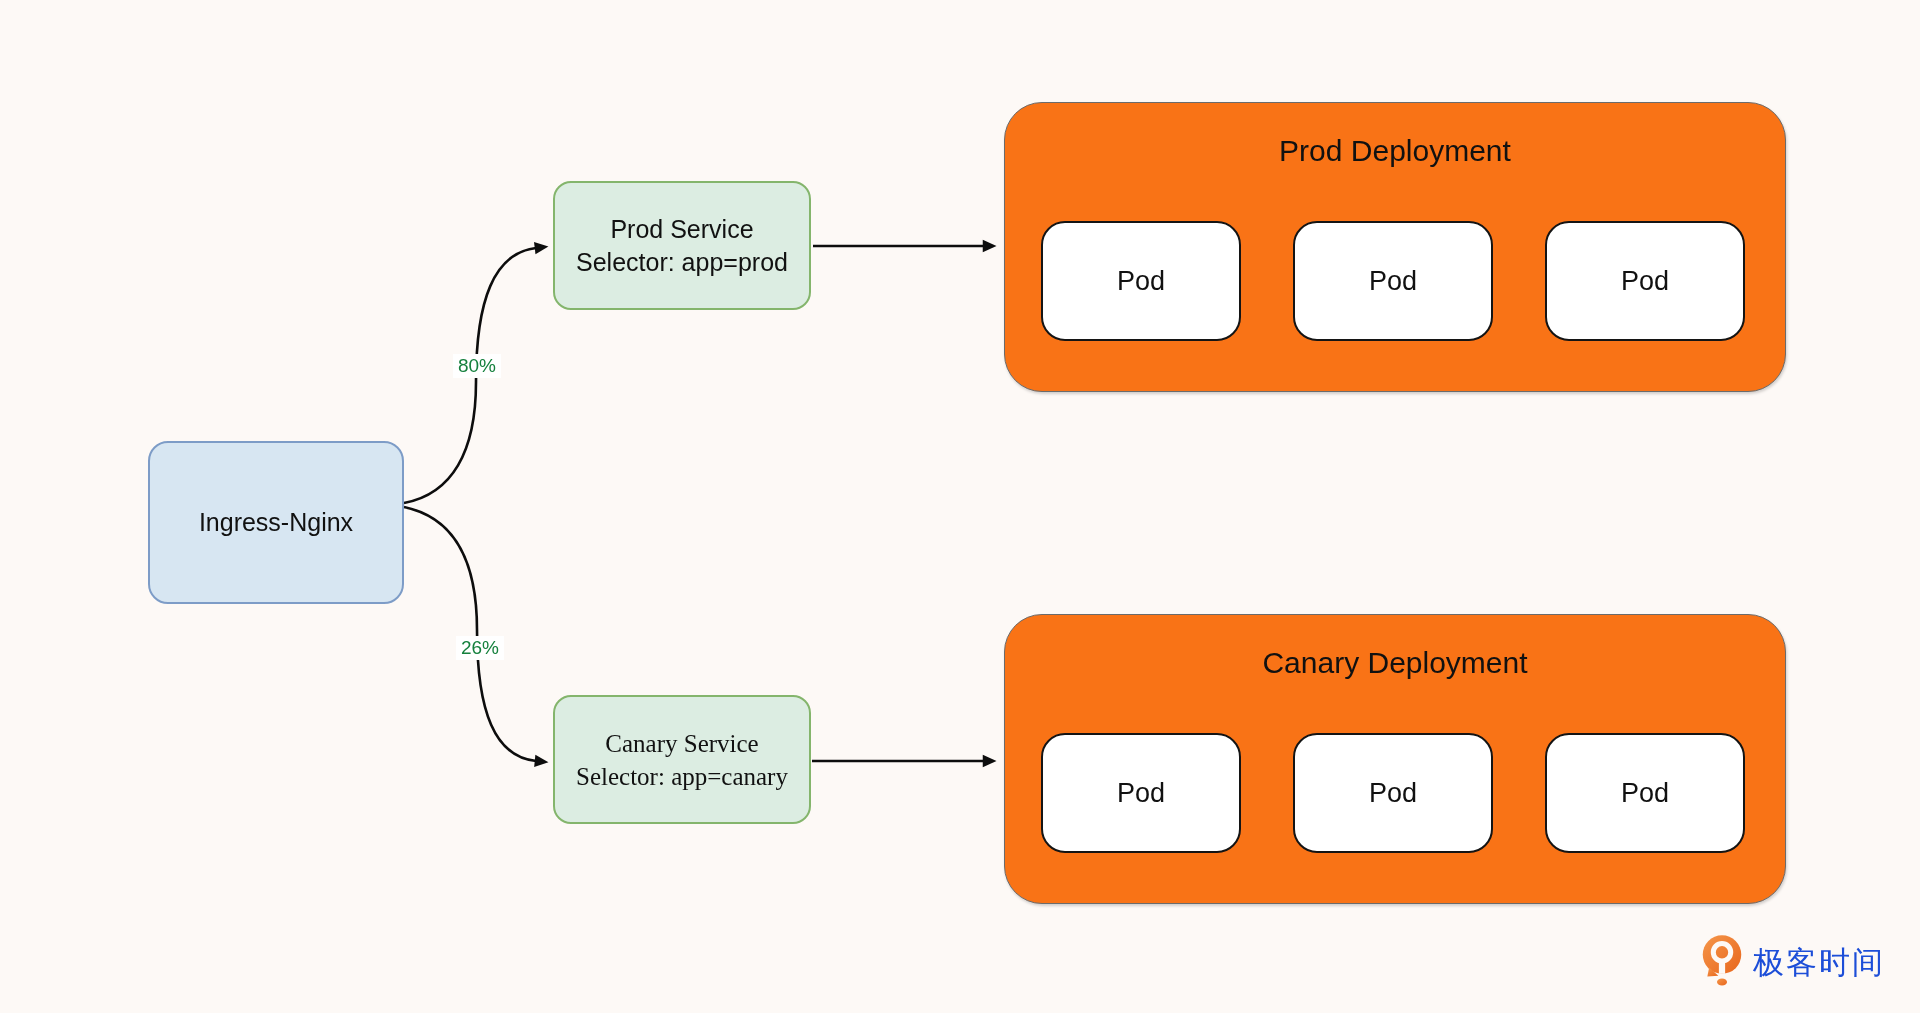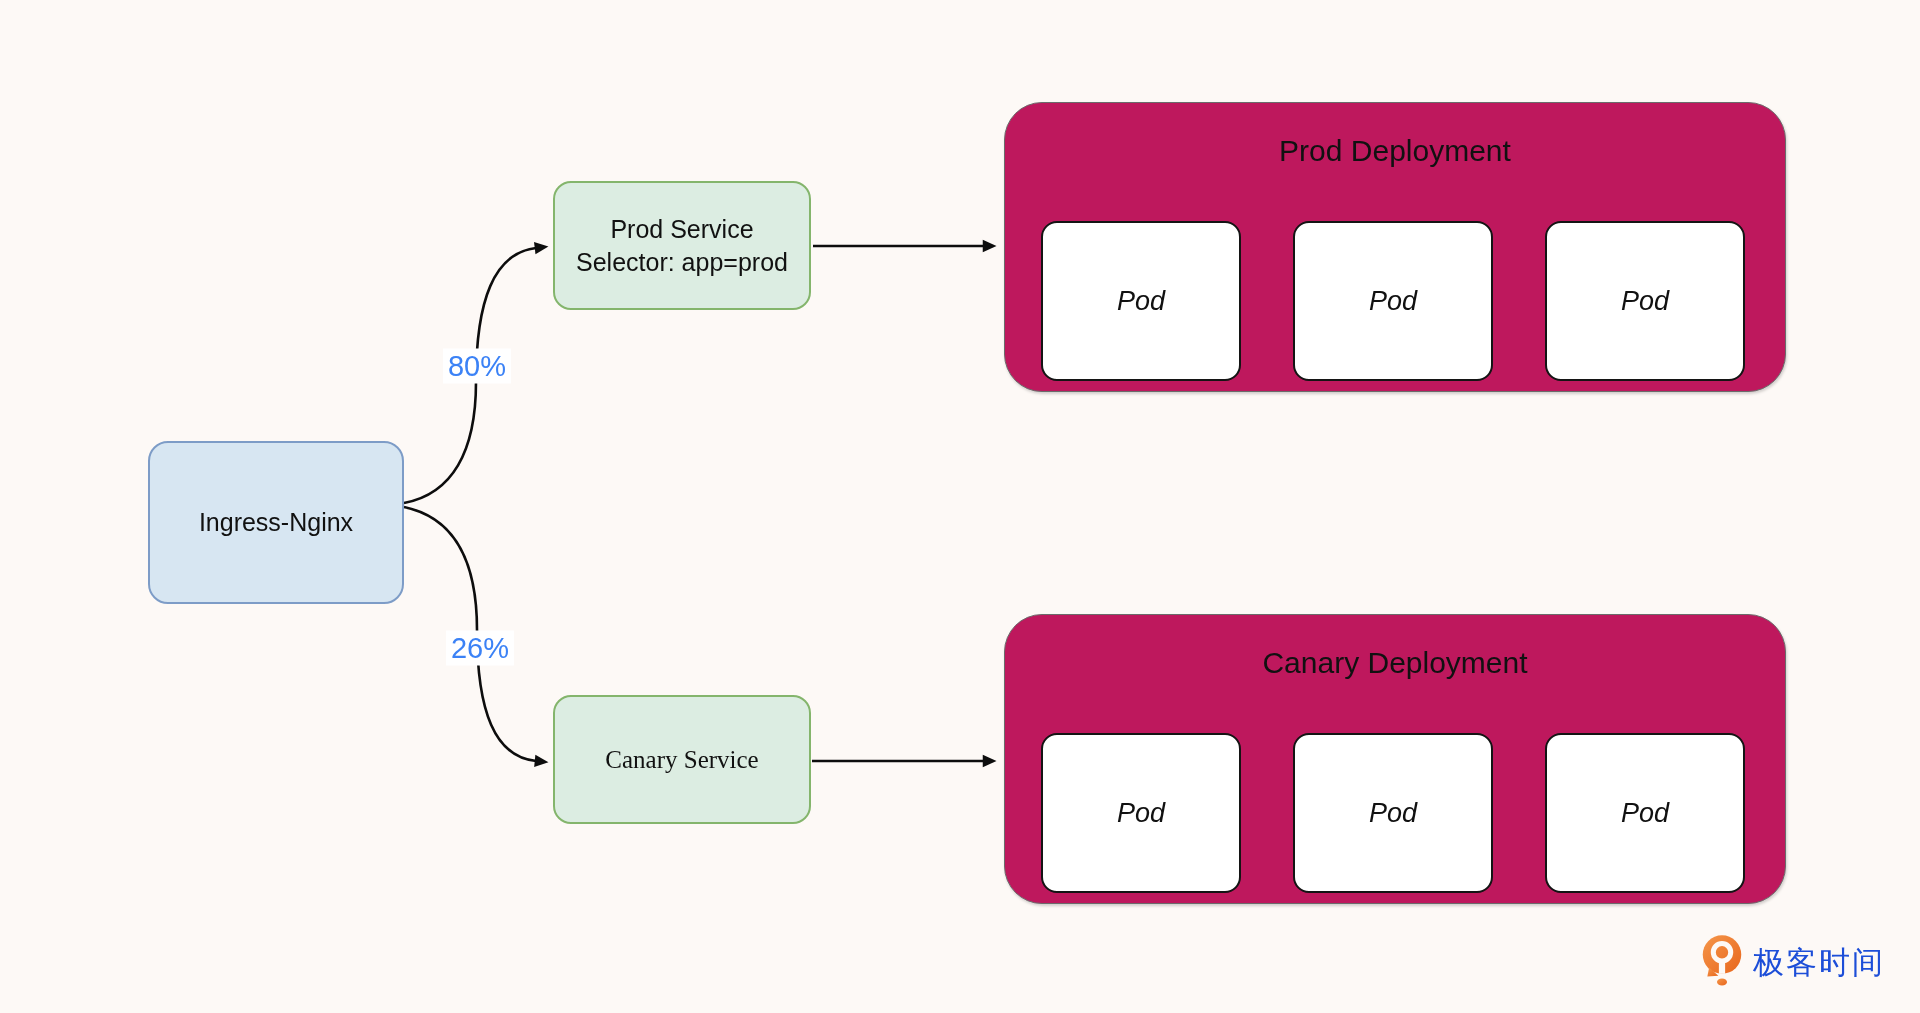--- a/index.html
+++ b/index.html
@@ -46,61 +46,60 @@
     border: 2px solid #84b56c;
     border-radius: 18px;
     font-size: 25px;
     line-height: 33px;
   }
   .service.prod   { left: 553px; top: 181px; }
   .service.canary { left: 553px; top: 695px; font-family: Liberation Serif, serif; }
   .deployment {
     position: absolute;
     width: 782px; height: 290px;
-    background: #be185d;
+    background: #f97316;
     border: 1.5px solid #6b6b6b;
     border-radius: 38px;
     box-shadow: 1px 2px 3px rgba(0,0,0,0.18);
     box-sizing: border-box;
   }
   .deployment.prod   { left: 1004px; top: 102px; }
   .deployment.canary { left: 1004px; top: 614px; }
   .deployment-title {
     position: absolute;
     left: 0; top: 31px;
     width: 100%;
     text-align: center;
     font-size: 30px;
     color: #111;
   }
   .pod {
     position: absolute;
     top: 118px;
-    width: 200px; height: 160px;
+    width: 200px; height: 120px;
     background: #ffffff;
     border: 2.5px solid #141414;
-    border-radius: 16px;
+    border-radius: 24px;
     display: flex;
     align-items: center;
     justify-content: center;
     font-size: 27px;
     color: #111;
     box-sizing: border-box;
-    font-style: italic;
   }
   .pod.p0 { left: 36px; }
   .pod.p1 { left: 288px; }
   .pod.p2 { left: 540px; }
   .traffic-label {
     position: absolute;
     transform: translate(-50%, -50%);
     background: #ffffff;
     padding: 1px 5px;
-    font-size: 29px;
-    color: #3b82f6;
+    font-size: 19px;
+    color: #15803d;
     white-space: nowrap;
   }
   .traffic-label.prod   { left: 477px; top: 366px; }
   .traffic-label.canary { left: 480px; top: 648px; }
   .brand {
     position: absolute;
     left: 1700px; top: 934px;
     display: flex;
     align-items: center;
     gap: 9px;
@@ -136,20 +135,21 @@
 
   <div class="traffic-label prod">80%</div>
   <div class="traffic-label canary">26%</div>
 
   <div class="node service prod">
     <span>Prod Service</span>
     <span>Selector: app=prod</span>
   </div>
   <div class="node service canary">
     <span>Canary Service</span>
+    <span>Selector: app=canary</span>
   </div>
 
   <div class="deployment prod">
     <div class="deployment-title">Prod Deployment</div>
     <div class="pod p0">
       <span>Pod</span>
     </div>
     <div class="pod p1">
       <span>Pod</span>
     </div>

